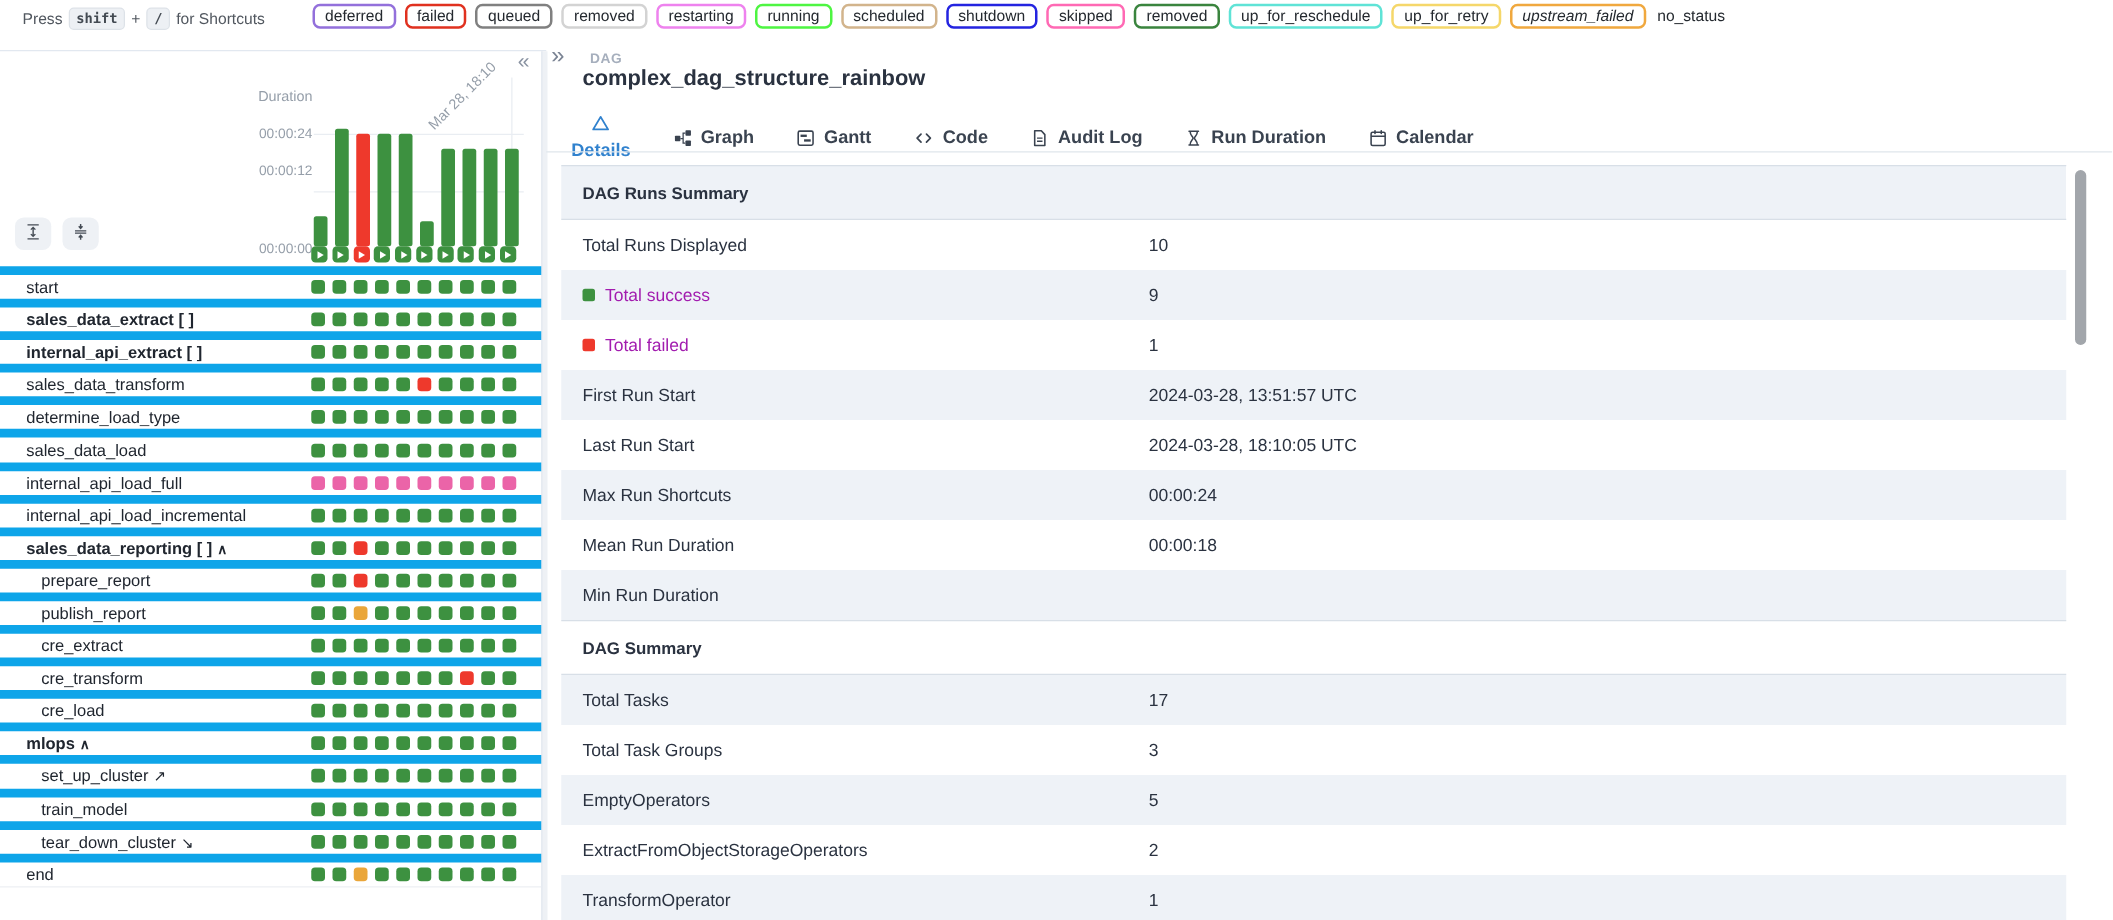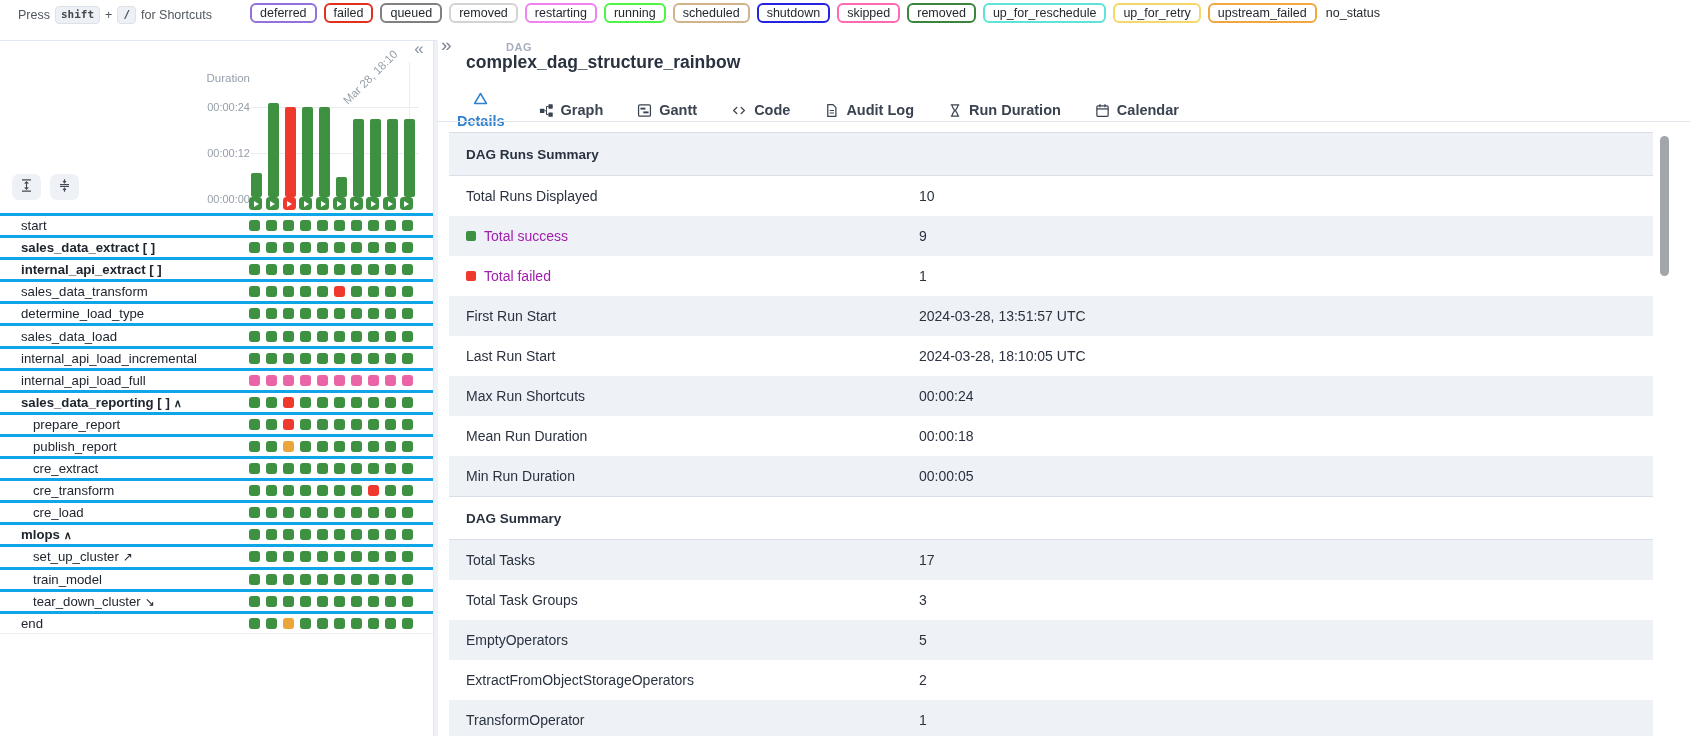--- a/index.html
+++ b/index.html
@@ -33,33 +33,33 @@
 
   #grid-toolbar{left:12px;top:174px;display:flex;gap:9px;}
   .tool-btn{background:#eef1f5;border:none;border-radius:7px;height:26px;display:flex;align-items:center;justify-content:center;
             color:#444b54;cursor:pointer;padding:0 7px;}
 
   #run-row{left:249px;top:197px;width:164px;display:flex;justify-content:space-between;}
   .run-sq{width:13px;height:13px;border-radius:3.5px;display:flex;align-items:center;justify-content:center;cursor:pointer;}
   .play-tri{width:0;height:0;border-left:5px solid #fff;border-top:3px solid transparent;border-bottom:3px solid transparent;margin-left:1px;}
 
   #task-rows{left:0;top:213px;width:433px;}
-  .task-row{height:19.1px;display:flex;align-items:center;border-top:3px solid #0ea5e9;}
+  .task-row{height:19.1px;display:flex;align-items:center;border-top:7px solid #0ea5e9;}
   .task-row:last-child{border-bottom:1px solid #edf0f3;}
   .task-label{width:249px;box-sizing:border-box;padding-left:21px;font-size:13.2px;color:#20262f;white-space:nowrap;overflow:hidden;cursor:pointer;}
   .task-label.indent{padding-left:33px;}
   .task-label.bold{font-weight:700;}
   .caret{font-weight:700;margin-left:4px;font-size:11px;}
   .deco{margin-left:4px;font-size:12px;}
   .task-squares{width:164px;display:flex;justify-content:space-between;align-items:center;}
   .task-sq{width:11px;height:11px;border-radius:3px;cursor:pointer;}
 
   
   #panel-expand{left:441px;top:34px;width:20px;height:22px;color:#7b8494;font-size:19px;line-height:22px;cursor:pointer;}
-  #dag-kicker{left:486px;top:41px;font-size:11px;font-weight:700;letter-spacing:.5px;color:#a6afbd;padding-left:20px;}
+  #dag-kicker{left:452px;top:41px;font-size:11px;font-weight:700;letter-spacing:.5px;color:#a6afbd;padding-left:20px;}
   #dag-title{left:466px;top:52px;font-size:17.5px;font-weight:700;color:#2a3240;}
 
   #tabs{left:455px;top:88px;display:flex;gap:30px;}
   .tab{display:flex;align-items:center;gap:7px;font-size:14.5px;font-weight:600;color:#3a4350;
        padding:3px 2px 10px 2px;border-bottom:3px solid transparent;cursor:pointer;background:none;border-top:none;border-left:none;border-right:none;font-family:inherit;}
   .tab.active{color:#3182ce;border-bottom-color:#3182ce;flex-direction:column;}
   .tab svg{display:block;}
   #tabbar-border{left:437px;top:121px;width:1253px;height:1px;background:#e0e6ec;}
 
   
@@ -95,32 +95,32 @@
         <span class="badge" style="border-color: rgb(128, 128, 128);">queued</span>
         <span class="badge" style="border-color: rgb(211, 211, 211);">removed</span>
         <span class="badge" style="border-color: rgb(238, 130, 238);">restarting</span>
         <span class="badge" style="border-color: rgb(78, 245, 66);">running</span>
         <span class="badge" style="border-color: rgb(210, 180, 140);">scheduled</span>
         <span class="badge" style="border-color: rgb(36, 36, 224);">shutdown</span>
         <span class="badge" style="border-color: rgb(255, 105, 180);">skipped</span>
         <span class="badge" style="border-color: rgb(58, 132, 62);">removed</span>
         <span class="badge" style="border-color: rgb(95, 227, 214);">up_for_reschedule</span>
         <span class="badge" style="border-color: rgb(245, 215, 106);">up_for_retry</span>
-        <span class="badge" style="border-color: rgb(240, 168, 62);">upstream_failed</span>
+        <span class="badge" style="border-color: rgb(240, 168, 62); font-style: italic;">upstream_failed</span>
         <span class="badge noborder">no_status</span>
       </div>
   </div>
 
   <div id="left-top-border" class="abs"></div>
   <div id="panel-divider" class="abs"></div>
   <div id="collapse-left" class="abs">«</div>
 
   <div id="duration-label" class="abs axis-label">Duration</div>
   <div class="abs axis-label" style="top:101px">00:00:24</div>
-  <div class="abs axis-label" style="top:147px">00:00:12</div>
+  <div class="abs axis-label" style="top:131px">00:00:12</div>
   <div class="abs axis-label" style="top:193px">00:00:00</div>
   <div class="abs gridline-h" style="top:107px"></div>
   <div class="abs gridline-h" style="top:153px"></div>
   <div class="abs gridline-v"></div>
   <div id="date-label" class="abs">Mar 28, 18:10</div>
   <div id="bars" class="abs">
       <div class="bar" style="height: 24px; background: rgb(61, 145, 64);"></div>
       <div class="bar" style="height: 94px; background: rgb(61, 145, 64);"></div>
       <div class="bar" style="height: 90px; background: rgb(238, 57, 44);"></div>
       <div class="bar" style="height: 90px; background: rgb(61, 145, 64);"></div>
@@ -268,47 +268,47 @@
           <div class="task-sq" style="background: rgb(61, 145, 64);"></div>
           <div class="task-sq" style="background: rgb(61, 145, 64);"></div>
           <div class="task-sq" style="background: rgb(61, 145, 64);"></div>
           <div class="task-sq" style="background: rgb(61, 145, 64);"></div>
           <div class="task-sq" style="background: rgb(61, 145, 64);"></div>
           <div class="task-sq" style="background: rgb(61, 145, 64);"></div>
           <div class="task-sq" style="background: rgb(61, 145, 64);"></div>
         </div>
       </div>
       <div class="task-row">
+        <div class="task-label"><span>internal_api_load_full</span></div>
+        <div class="task-squares">
+          <div class="task-sq" style="background: rgb(235, 100, 168);"></div>
+          <div class="task-sq" style="background: rgb(235, 100, 168);"></div>
+          <div class="task-sq" style="background: rgb(235, 100, 168);"></div>
+          <div class="task-sq" style="background: rgb(235, 100, 168);"></div>
+          <div class="task-sq" style="background: rgb(235, 100, 168);"></div>
+          <div class="task-sq" style="background: rgb(235, 100, 168);"></div>
+          <div class="task-sq" style="background: rgb(235, 100, 168);"></div>
+          <div class="task-sq" style="background: rgb(235, 100, 168);"></div>
+          <div class="task-sq" style="background: rgb(235, 100, 168);"></div>
+          <div class="task-sq" style="background: rgb(235, 100, 168);"></div>
+        </div>
+      </div>
+      <div class="task-row">
         <div class="task-label"><span>internal_api_load_incremental</span></div>
         <div class="task-squares">
           <div class="task-sq" style="background: rgb(61, 145, 64);"></div>
           <div class="task-sq" style="background: rgb(61, 145, 64);"></div>
           <div class="task-sq" style="background: rgb(61, 145, 64);"></div>
           <div class="task-sq" style="background: rgb(61, 145, 64);"></div>
           <div class="task-sq" style="background: rgb(61, 145, 64);"></div>
           <div class="task-sq" style="background: rgb(61, 145, 64);"></div>
           <div class="task-sq" style="background: rgb(61, 145, 64);"></div>
           <div class="task-sq" style="background: rgb(61, 145, 64);"></div>
           <div class="task-sq" style="background: rgb(61, 145, 64);"></div>
           <div class="task-sq" style="background: rgb(61, 145, 64);"></div>
-        </div>
-      </div>
-      <div class="task-row">
-        <div class="task-label"><span>internal_api_load_full</span></div>
-        <div class="task-squares">
-          <div class="task-sq" style="background: rgb(235, 100, 168);"></div>
-          <div class="task-sq" style="background: rgb(235, 100, 168);"></div>
-          <div class="task-sq" style="background: rgb(235, 100, 168);"></div>
-          <div class="task-sq" style="background: rgb(235, 100, 168);"></div>
-          <div class="task-sq" style="background: rgb(235, 100, 168);"></div>
-          <div class="task-sq" style="background: rgb(235, 100, 168);"></div>
-          <div class="task-sq" style="background: rgb(235, 100, 168);"></div>
-          <div class="task-sq" style="background: rgb(235, 100, 168);"></div>
-          <div class="task-sq" style="background: rgb(235, 100, 168);"></div>
-          <div class="task-sq" style="background: rgb(235, 100, 168);"></div>
         </div>
       </div>
       <div class="task-row">
         <div class="task-label bold"><span>sales_data_reporting [ ]</span><span class="caret">∧</span></div>
         <div class="task-squares">
           <div class="task-sq" style="background: rgb(61, 145, 64);"></div>
           <div class="task-sq" style="background: rgb(61, 145, 64);"></div>
           <div class="task-sq" style="background: rgb(238, 57, 44);"></div>
           <div class="task-sq" style="background: rgb(61, 145, 64);"></div>
           <div class="task-sq" style="background: rgb(61, 145, 64);"></div>
@@ -590,21 +590,20 @@
       <div class="trow">
         <div class="cell-label">
           <span>Mean Run Duration</span>
         </div>
         <div class="cell-value">00:00:18</div>
       </div>
       <div class="trow">
         <div class="cell-label">
           <span>Min Run Duration</span>
         </div>
-        <div class="cell-value">00:00:05</div>
       </div>
       <div class="trow hdr">
         <div class="cell-label" style="width: 100%;">
           <span>DAG Summary</span>
         </div>
       </div>
       <div class="trow">
         <div class="cell-label">
           <span>Total Tasks</span>
         </div>

